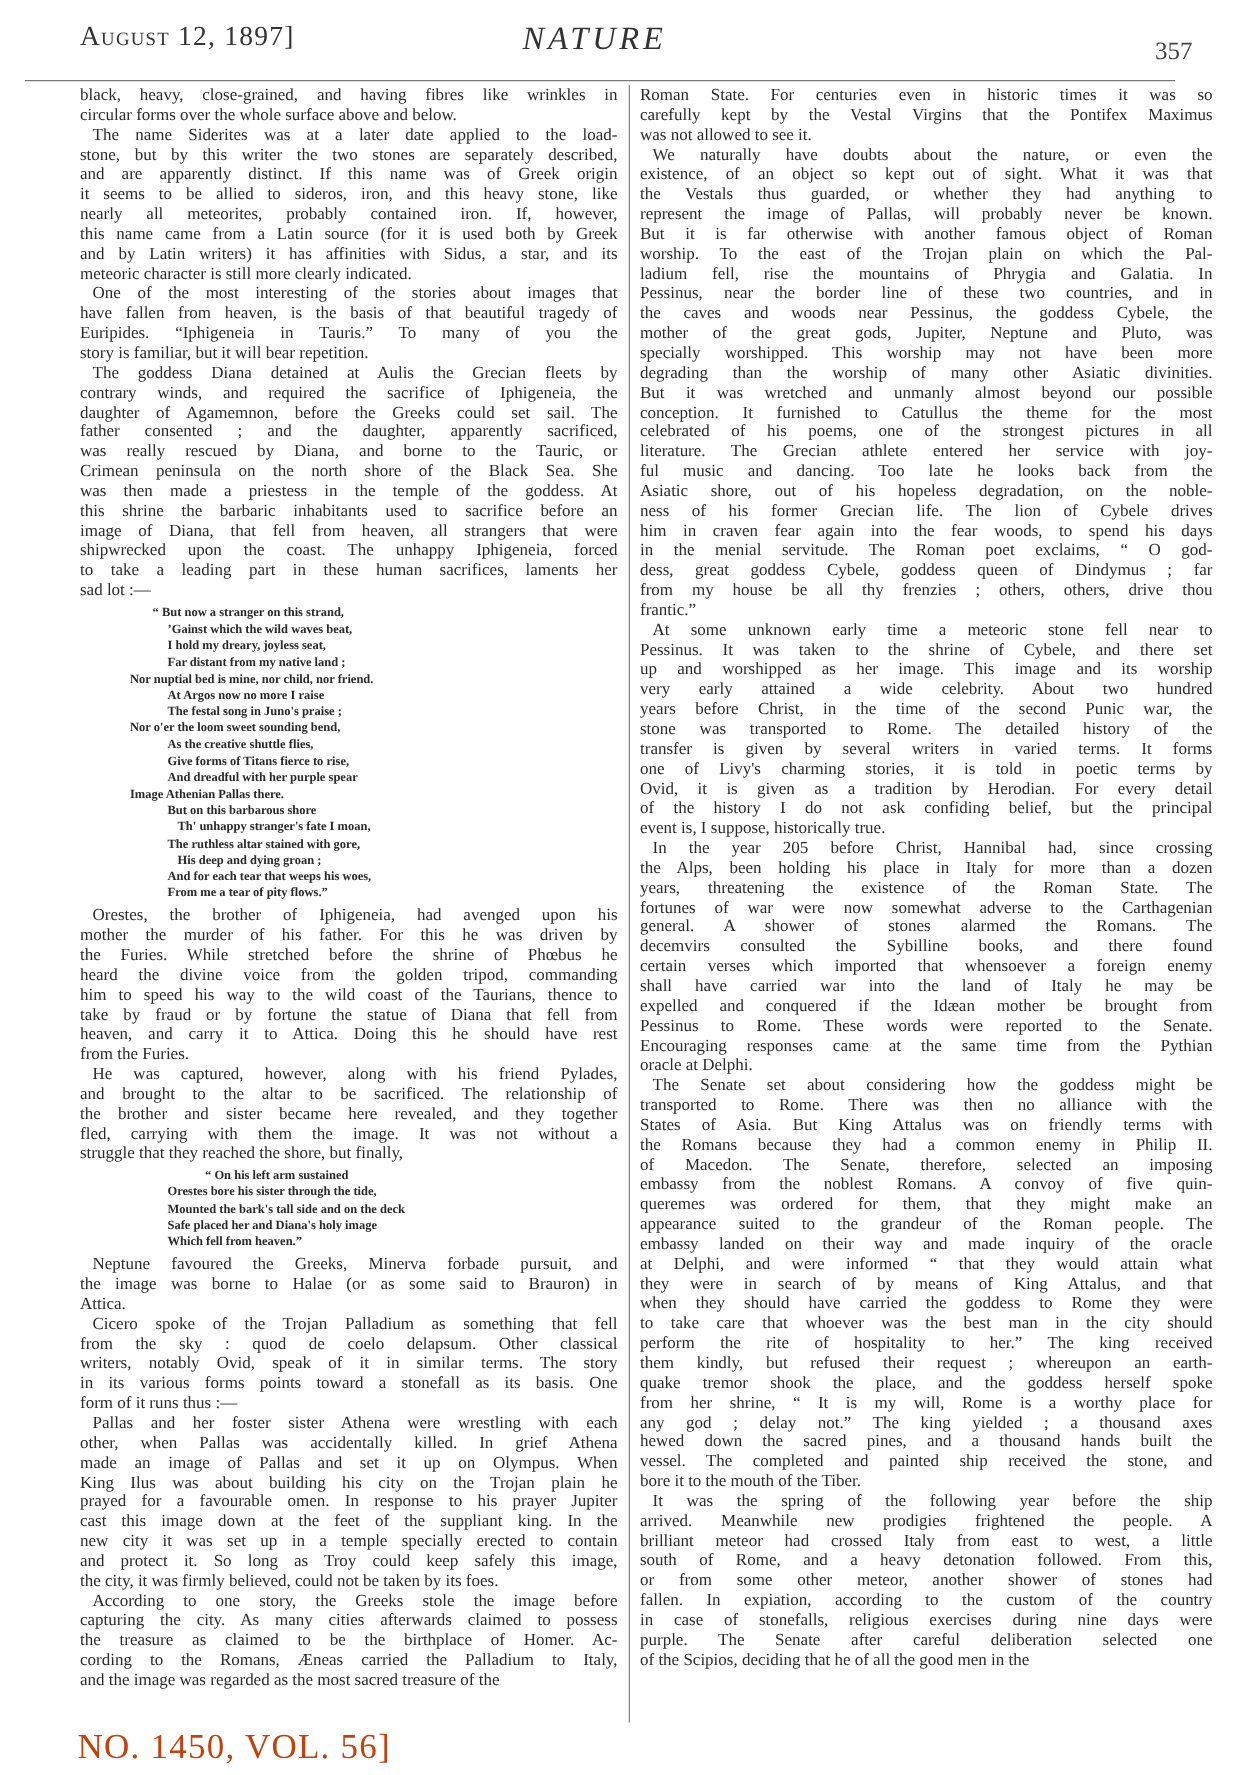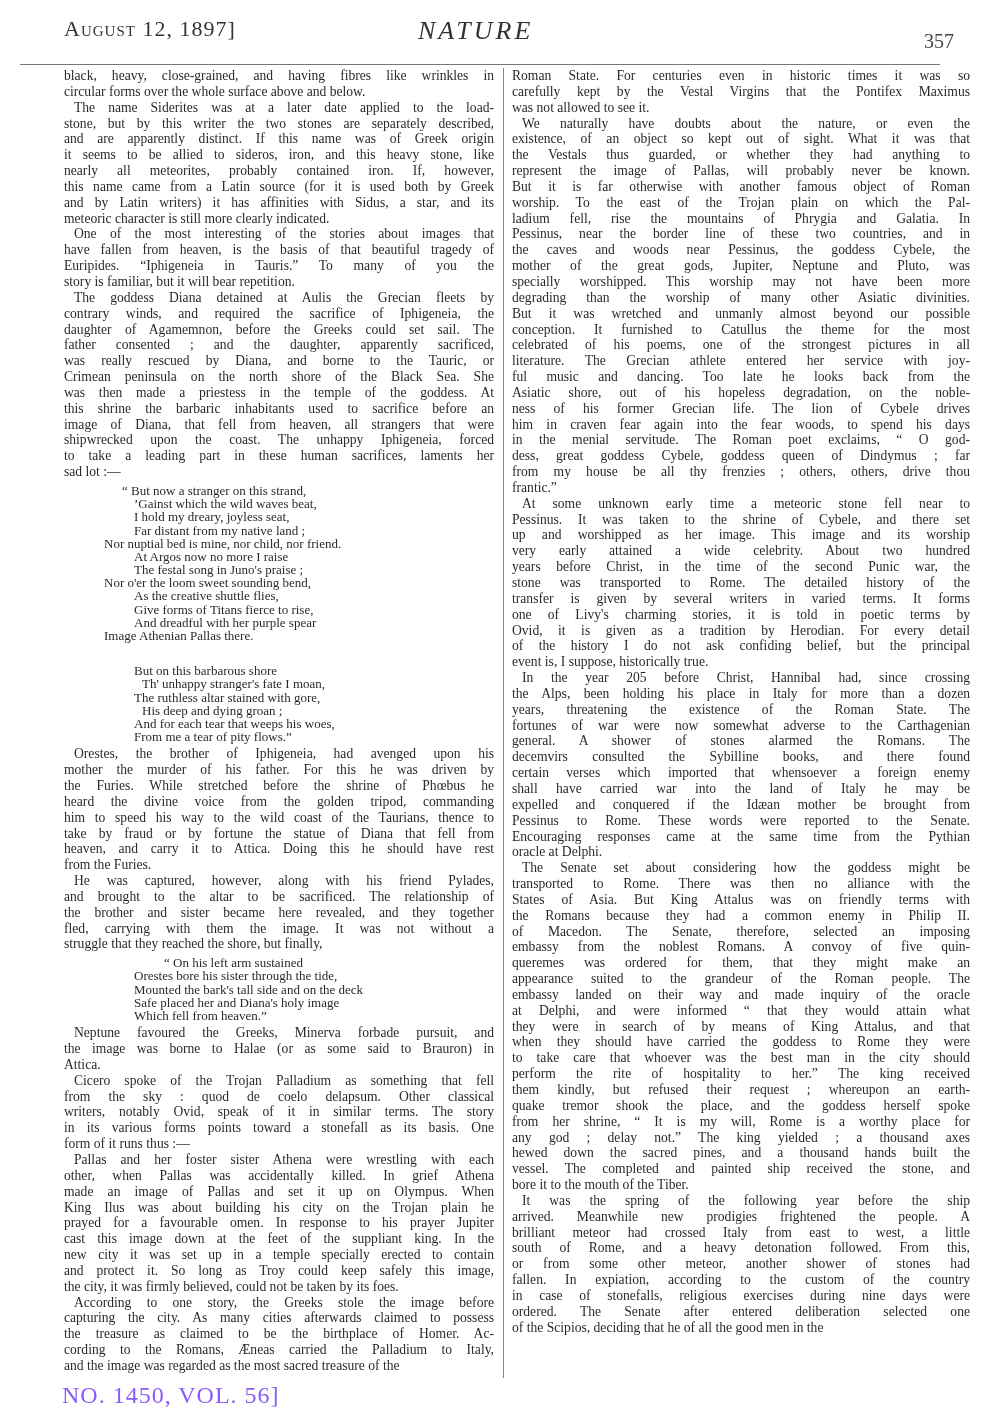--- a/index.html
+++ b/index.html
@@ -10,25 +10,25 @@
   .hdr-title { position: absolute; left: 356px; top: 8px; font-size: 26px; font-style: italic; letter-spacing: 3px; color: #333; }
   .hdr-page { position: absolute; right: 8px; top: 22px; font-size: 20px; color: #444; }
   .hdr-rule { position: absolute; left: 20px; top: 64px; width: 920px; border-top: 1px solid #777; }
   .col { position: absolute; top: 68px; font-size: 13.6px; line-height: 15.85px; }
   .col-left { left: 64px; width: 430px; }
   .col-right { left: 512px; width: 458px; }
   .col-sep { position: absolute; left: 503px; top: 68px; height: 1310px; border-left: 1px solid #888; }
   .ln { display: block; white-space: nowrap; text-align: justify; text-align-last: justify; height: 15.85px; overflow: visible; }
   .ln.last { text-align-last: left; }
   .ln.ind { padding-left: 10px; }
-  .verse { display: block; white-space: nowrap; font-size: 13px; line-height: 13.2px; height: 13.2px; }
+  .verse { display: block; white-space: nowrap; font-size: 10px; line-height: 13.2px; height: 13.2px; font-weight: bold; }
   .vblock { margin: 4px 0 3px 0; }
   .vblock2 { margin: 4px 0 3px 70px; }
   .v2b .verse { padding-left: 0; }
-  .footer { position: absolute; left: 62px; top: 1382px; font-size: 24px; letter-spacing: 1px; color: #8b5cf6; }
+  .footer { position: absolute; left: 62px; top: 1382px; font-size: 28px; letter-spacing: 1px; color: #c2410c; }
 </style>
 </head>
 <body>
 
 <div class="header">
   <span class="hdr-date">August 12, 1897]</span>
   <span class="hdr-title">NATURE</span>
   <span class="hdr-page">357</span>
 </div>
 <div class="hdr-rule"></div>
@@ -74,21 +74,21 @@
       <span class="verse" style="padding-left: 70px;">I hold my dreary, joyless seat,</span>
       <span class="verse" style="padding-left: 70px;">Far distant from my native land ;</span>
       <span class="verse" style="padding-left: 40px;">Nor nuptial bed is mine, nor child, nor friend.</span>
       <span class="verse" style="padding-left: 70px;">At Argos now no more I raise</span>
       <span class="verse" style="padding-left: 70px;">The festal  song in Juno's praise ;</span>
       <span class="verse" style="padding-left: 40px;">Nor o'er the loom sweet sounding bend,</span>
       <span class="verse" style="padding-left: 70px;">As the creative shuttle flies,</span>
       <span class="verse" style="padding-left: 70px;">Give forms of Titans fierce to rise,</span>
       <span class="verse" style="padding-left: 70px;">And dreadful with her purple spear</span>
       <span class="verse" style="padding-left: 40px;">Image Athenian Pallas there.</span>
-      <span class="verse" style="padding-left: 70px; margin-top: 22px;">But on this barbarous shore</span>
+      <span class="verse" style="padding-left: 70px;">But on this barbarous shore</span>
       <span class="verse" style="padding-left: 78px;">Th' unhappy stranger's fate I moan,</span>
       <span class="verse" style="padding-left: 70px;">The ruthless altar stained with gore,</span>
       <span class="verse" style="padding-left: 78px;">His deep and dying groan ;</span>
       <span class="verse" style="padding-left: 70px;">And for each tear that weeps his woes,</span>
       <span class="verse" style="padding-left: 70px;">From me a tear of pity flows.”</span>
     </div>
   <div>
       <span class="ln ind">Orestes, the brother of Iphigeneia, had avenged upon his</span>
       <span class="ln">mother the murder of his father.  For this he was driven by</span>
       <span class="ln">the Furies.  While stretched before the shrine of Phœbus he</span>
@@ -229,18 +229,18 @@
       <span class="ln last">bore it to the mouth of the Tiber.</span>
     </div>
   <div>
       <span class="ln ind">It was the spring of the following year before the ship</span>
       <span class="ln">arrived.  Meanwhile new prodigies frightened the people.  A</span>
       <span class="ln">brilliant meteor had crossed Italy from east to west, a little</span>
       <span class="ln">south of Rome, and a heavy detonation followed.  From this,</span>
       <span class="ln">or from some other meteor, another shower of stones had</span>
       <span class="ln">fallen.  In expiation, according to the custom of the country</span>
       <span class="ln">in case of stonefalls, religious exercises during nine days were</span>
-      <span class="ln">ordered.  The Senate after entered deliberation selected one</span>
+      <span class="ln">purple.  The Senate after careful deliberation selected one</span>
       <span class="ln last">of the Scipios, deciding that he of all the good men in the</span>
     </div>
 </div>
 
 <div class="footer">NO. 1450, VOL. 56]</div>
 
 </body></html>

